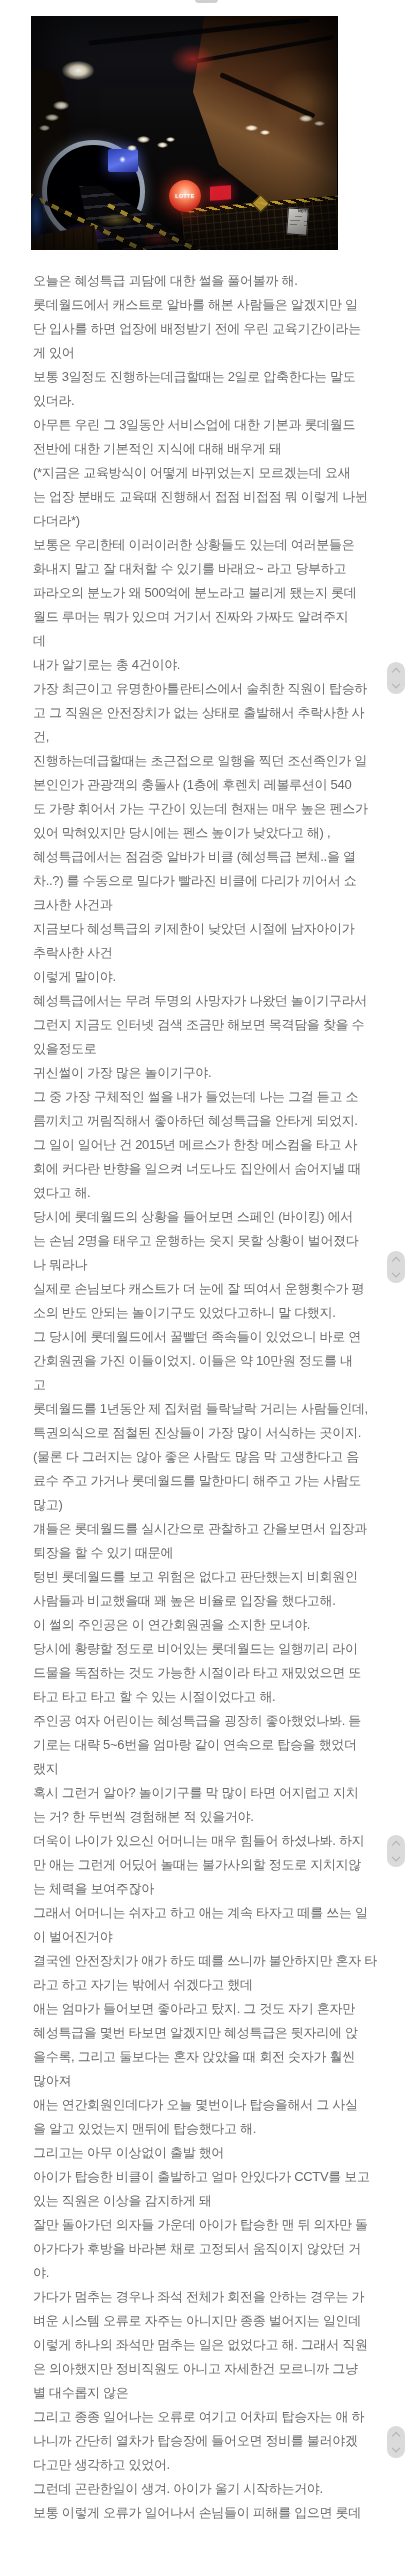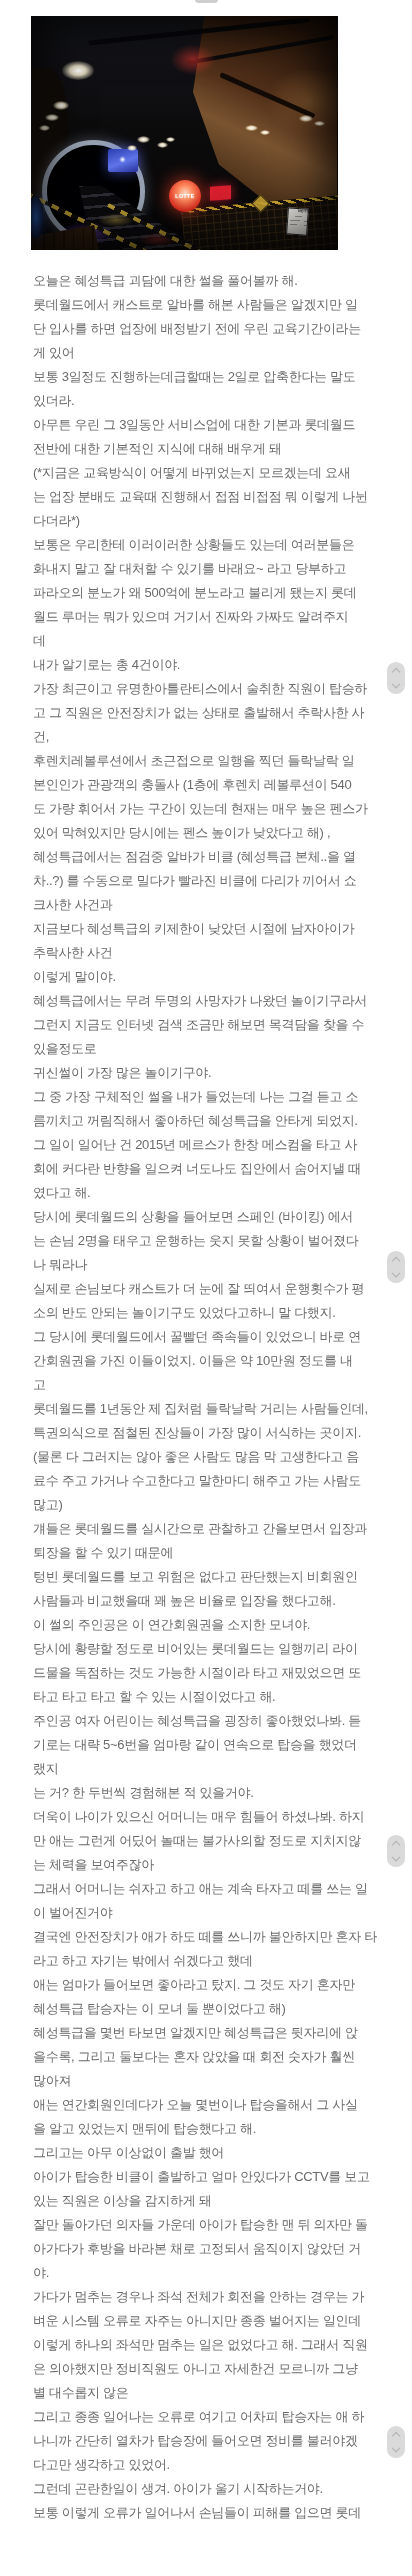--- a/index.html
+++ b/index.html
@@ -158,21 +158,21 @@
     <div class="post-line">다더라*)</div>
     <div class="post-line">보통은 우리한테 이러이러한 상황들도 있는데 여러분들은</div>
     <div class="post-line">화내지 말고 잘 대처할 수 있기를 바래요~ 라고 당부하고</div>
     <div class="post-line">파라오의 분노가 왜 500억에 분노라고 불리게 됐는지 롯데</div>
     <div class="post-line">월드 루머는 뭐가 있으며 거기서 진짜와 가짜도 알려주지</div>
     <div class="post-line">데</div>
     <div class="post-line">내가 알기로는 총 4건이야.</div>
     <div class="post-line">가장 최근이고 유명한아틀란티스에서 술취한 직원이 탑승하</div>
     <div class="post-line">고 그 직원은 안전장치가 없는 상태로 출발해서 추락사한 사</div>
     <div class="post-line">건,</div>
-    <div class="post-line">후렌치레볼루션에서 초근접으로 일행을 찍던 들락날락 일</div>
+    <div class="post-line">진행하는데급할때는 초근접으로 일행을 찍던 조선족인가 일</div>
     <div class="post-line">본인인가 관광객의 충돌사 (1층에 후렌치 레볼루션이 540</div>
     <div class="post-line">도 가량 휘어서 가는 구간이 있는데 현재는 매우 높은 펜스가</div>
     <div class="post-line">있어 막혀있지만 당시에는 펜스 높이가 낮았다고 해) ,</div>
     <div class="post-line">혜성특급에서는 점검중 알바가 비클 (혜성특급 본체..을 열</div>
     <div class="post-line">차..?) 를 수동으로 밀다가 빨라진 비클에 다리가 끼어서 쇼</div>
     <div class="post-line">크사한 사건과</div>
     <div class="post-line">지금보다 혜성특급의 키제한이 낮았던 시절에 남자아이가</div>
     <div class="post-line">추락사한 사건</div>
     <div class="post-line">이렇게 말이야.</div>
     <div class="post-line">혜성특급에서는 무려 두명의 사망자가 나왔던 놀이기구라서</div>
@@ -188,43 +188,43 @@
     <div class="post-line">는 손님 2명을 태우고 운행하는 웃지 못할 상황이 벌어졌다</div>
     <div class="post-line">나 뭐라나</div>
     <div class="post-line">실제로 손님보다 캐스트가 더 눈에 잘 띄여서 운행횟수가 평</div>
     <div class="post-line">소의 반도 안되는 놀이기구도 있었다고하니 말 다했지.</div>
     <div class="post-line">그 당시에 롯데월드에서 꿀빨던 족속들이 있었으니 바로 연</div>
     <div class="post-line">간회원권을 가진 이들이었지. 이들은 약 10만원 정도를 내</div>
     <div class="post-line">고</div>
     <div class="post-line">롯데월드를 1년동안 제 집처럼 들락날락 거리는 사람들인데,</div>
     <div class="post-line">특권의식으로 점철된 진상들이 가장 많이 서식하는 곳이지.</div>
     <div class="post-line">(물론 다 그러지는 않아 좋은 사람도 많음 막 고생한다고 음</div>
-    <div class="post-line">료수 주고 가거나 수고한다고 말한마디 해주고 가는 사람도</div>
+    <div class="post-line">료수 주고 가거나 롯데월드를 말한마디 해주고 가는 사람도</div>
     <div class="post-line">많고)</div>
     <div class="post-line">걔들은 롯데월드를 실시간으로 관찰하고 간을보면서 입장과</div>
     <div class="post-line">퇴장을 할 수 있기 때문에</div>
     <div class="post-line">텅빈 롯데월드를 보고 위험은 없다고 판단했는지 비회원인</div>
     <div class="post-line">사람들과 비교했을때 꽤 높은 비율로 입장을 했다고해.</div>
     <div class="post-line">이 썰의 주인공은 이 연간회원권을 소지한 모녀야.</div>
     <div class="post-line">당시에 황량할 정도로 비어있는 롯데월드는 일행끼리 라이</div>
     <div class="post-line">드물을 독점하는 것도 가능한 시절이라 타고 재밌었으면 또</div>
     <div class="post-line">타고 타고 타고 할 수 있는 시절이었다고 해.</div>
     <div class="post-line">주인공 여자 어린이는 혜성특급을 굉장히 좋아했었나봐. 듣</div>
     <div class="post-line">기로는 대략 5~6번을 엄마랑 같이 연속으로 탑승을 했었더</div>
     <div class="post-line">랬지</div>
+    <div class="post-line">혹시 그런거 알아? 놀이기구를 막 많이 타면 어지럽고 지치</div>
     <div class="post-line">는 거? 한 두번씩 경험해본 적 있을거야.</div>
     <div class="post-line">더욱이 나이가 있으신 어머니는 매우 힘들어 하셨나봐. 하지</div>
     <div class="post-line">만 애는 그런게 어딨어 놀때는 불가사의할 정도로 지치지않</div>
     <div class="post-line">는 체력을 보여주잖아</div>
     <div class="post-line">그래서 어머니는 쉬자고 하고 애는 계속 타자고 떼를 쓰는 일</div>
     <div class="post-line">이 벌어진거야</div>
     <div class="post-line">결국엔 안전장치가 애가 하도 떼를 쓰니까 불안하지만 혼자 타</div>
     <div class="post-line">라고 하고 자기는 밖에서 쉬겠다고 했데</div>
     <div class="post-line">애는 엄마가 들어보면 좋아라고 탔지. 그 것도 자기 혼자만</div>
-    <div class="post-line">혜성특급 탑승자는 이 모녀 둘 뿐이었다고 해)</div>
     <div class="post-line">혜성특급을 몇번 타보면 알겠지만 혜성특급은 뒷자리에 앉</div>
     <div class="post-line">을수록, 그리고 둘보다는 혼자 앉았을 때 회전 숫자가 훨씬</div>
     <div class="post-line">많아져</div>
     <div class="post-line">애는 연간회원인데다가 오늘 몇번이나 탑승을해서 그 사실</div>
     <div class="post-line">을 알고 있었는지 맨뒤에 탑승했다고 해.</div>
     <div class="post-line">그리고는 아무 이상없이 출발 했어</div>
     <div class="post-line">아이가 탑승한 비클이 출발하고 얼마 안있다가 CCTV를 보고</div>
     <div class="post-line">있는 직원은 이상을 감지하게 돼</div>
     <div class="post-line">잘만 돌아가던 의자들 가운데 아이가 탑승한 맨 뒤 의자만 돌</div>
     <div class="post-line">아가다가 후방을 바라본 채로 고정되서 움직이지 않았던 거</div>

